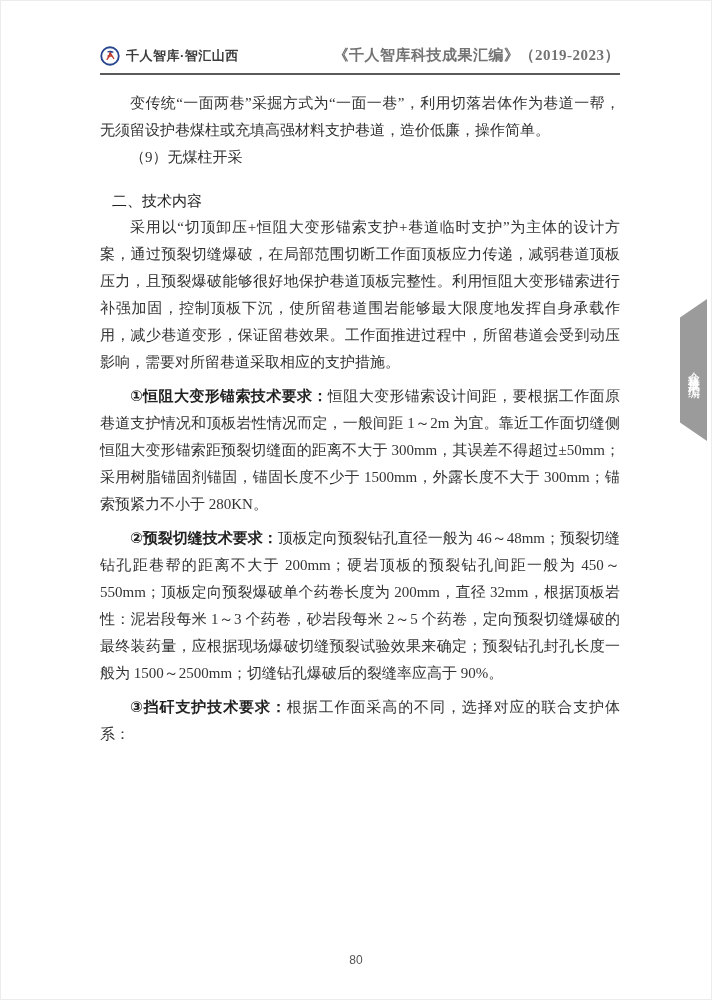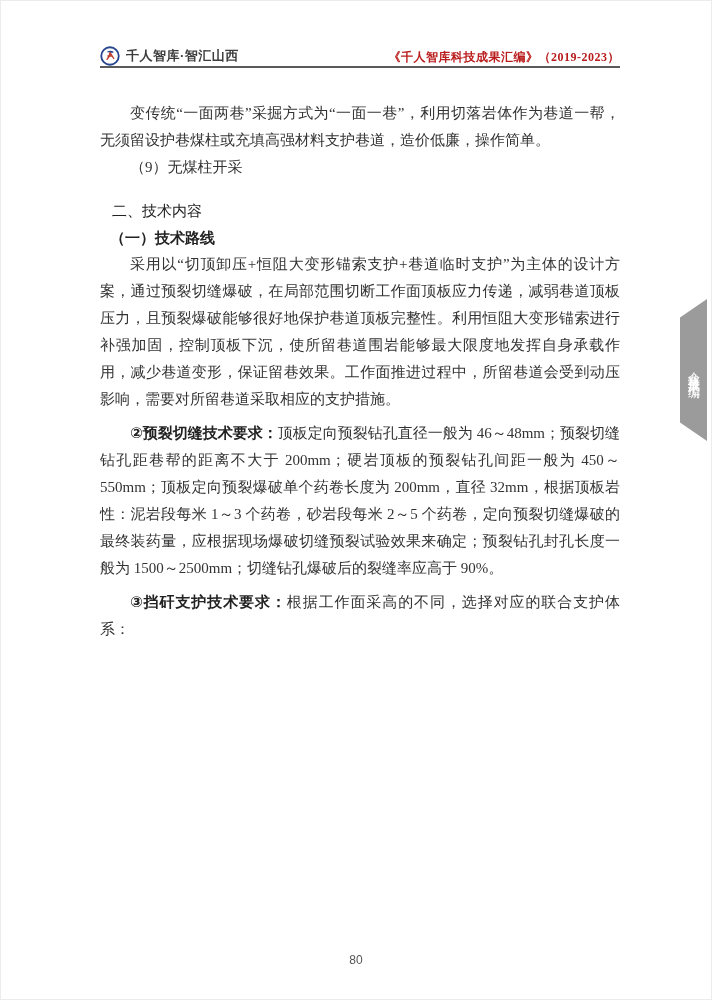--- a/index.html
+++ b/index.html
@@ -4,35 +4,35 @@
 <style>
   html,body{margin:0;padding:0;}
   body{
     width:712px;height:1000px;position:relative;background:#ffffff;
     font-family:"Liberation Serif","DejaVu Serif",serif;
     color:#333;overflow:hidden;
     box-shadow:inset 0 0 0 1px #ececec;
   }
   .page-header{
     position:absolute;top:46px;left:100px;width:520px;
-    display:flex;justify-content:space-between;align-items:flex-end;
-    border-bottom:2px solid #5a5a5a;
+    display:flex;justify-content:space-between;align-items:flex-start;
+    border-bottom:2px solid #5a5a5a;padding-bottom:7px;
   }
   .brand{
     display:flex;align-items:center;gap:6px;
     font-family:"Liberation Sans","DejaVu Sans",sans-serif;
     font-size:13px;font-weight:bold;color:#3c3c3c;letter-spacing:.5px;
   }
   .logo{width:20px;height:20px;flex:0 0 auto;}
   .doc-title{
-    font-size:12px;font-weight:bold;color:#b91c1c;letter-spacing:.5px;
+    font-size:15px;font-weight:bold;color:#737373;letter-spacing:.5px;
     font-family:"Liberation Serif","DejaVu Serif",serif;
   }
   .content{
-    position:absolute;top:100px;left:100px;width:520px;
+    position:absolute;top:90px;left:100px;width:520px;
     font-size:15px;line-height:27px;
     text-align:justify;
   }
   .content p{margin:0;}
   .indent{text-indent:30px;}
   .sec-heading{
     font-family:"Liberation Sans","DejaVu Sans",sans-serif;
     font-weight:normal;color:#222;
     margin-top:16px !important;
     padding-left:12px;text-align:left;
@@ -77,22 +77,22 @@
     </svg>
     <span>千人智库·智汇山西</span>
   </div>
   <div class="doc-title">《千人智库科技成果汇编》（2019-2023）</div>
 </header>
 
 <main class="content">
   <p class="indent">变传统“一面两巷”采掘方式为“一面一巷”，利用切落岩体作为巷道一帮，无须留设护巷煤柱或充填高强材料支护巷道，造价低廉，操作简单。</p>
   <p class="indent">（9）无煤柱开采</p>
   <p class="sec-heading">二、技术内容</p>
-  <p class="sub-heading">（一）技术路线</p>
   <p class="indent">采用以“切顶卸压+恒阻大变形锚索支护+巷道临时支护”为主体的设计方案，通过预裂切缝爆破，在局部范围切断工作面顶板应力传递，减弱巷道顶板压力，且预裂爆破能够很好地保护巷道顶板完整性。利用恒阻大变形锚索进行补强加固，控制顶板下沉，使所留巷道围岩能够最大限度地发挥自身承载作用，减少巷道变形，保证留巷效果。工作面推进过程中，所留巷道会受到动压影响，需要对所留巷道采取相应的支护措施。</p>
+  <p class="indent num-para"><span class="lead">①恒阻大变形锚索技术要求：</span><span>恒阻大变形锚索设计间距，要根据工作面原巷道支护情况和顶板岩性情况而定，一般间距 1～2m 为宜。靠近工作面切缝侧恒阻大变形锚索距预裂切缝面的距离不大于 300mm，其误差不得超过±50mm；采用树脂锚固剂锚固，锚固长度不少于 1500mm，外露长度不大于 300mm；锚索预紧力不小于 280KN。</span></p>
   <p class="indent num-para"><span class="lead">②预裂切缝技术要求：</span><span>顶板定向预裂钻孔直径一般为 46～48mm；预裂切缝钻孔距巷帮的距离不大于 200mm；硬岩顶板的预裂钻孔间距一般为 450～550mm；顶板定向预裂爆破单个药卷长度为 200mm，直径 32mm，根据顶板岩性：泥岩段每米 1～3 个药卷，砂岩段每米 2～5 个药卷，定向预裂切缝爆破的最终装药量，应根据现场爆破切缝预裂试验效果来确定；预裂钻孔封孔长度一般为 1500～2500mm；切缝钻孔爆破后的裂缝率应高于 90%。</span></p>
   <p class="indent num-para"><span class="lead">③挡矸支护技术要求：</span><span>根据工作面采高的不同，选择对应的联合支护体系：</span></p>
 </main>
 
 <div class="side-tab">
   <span>企业科技成果汇编</span>
 </div>
 
 <footer class="page-footer">
   <span>80</span>

